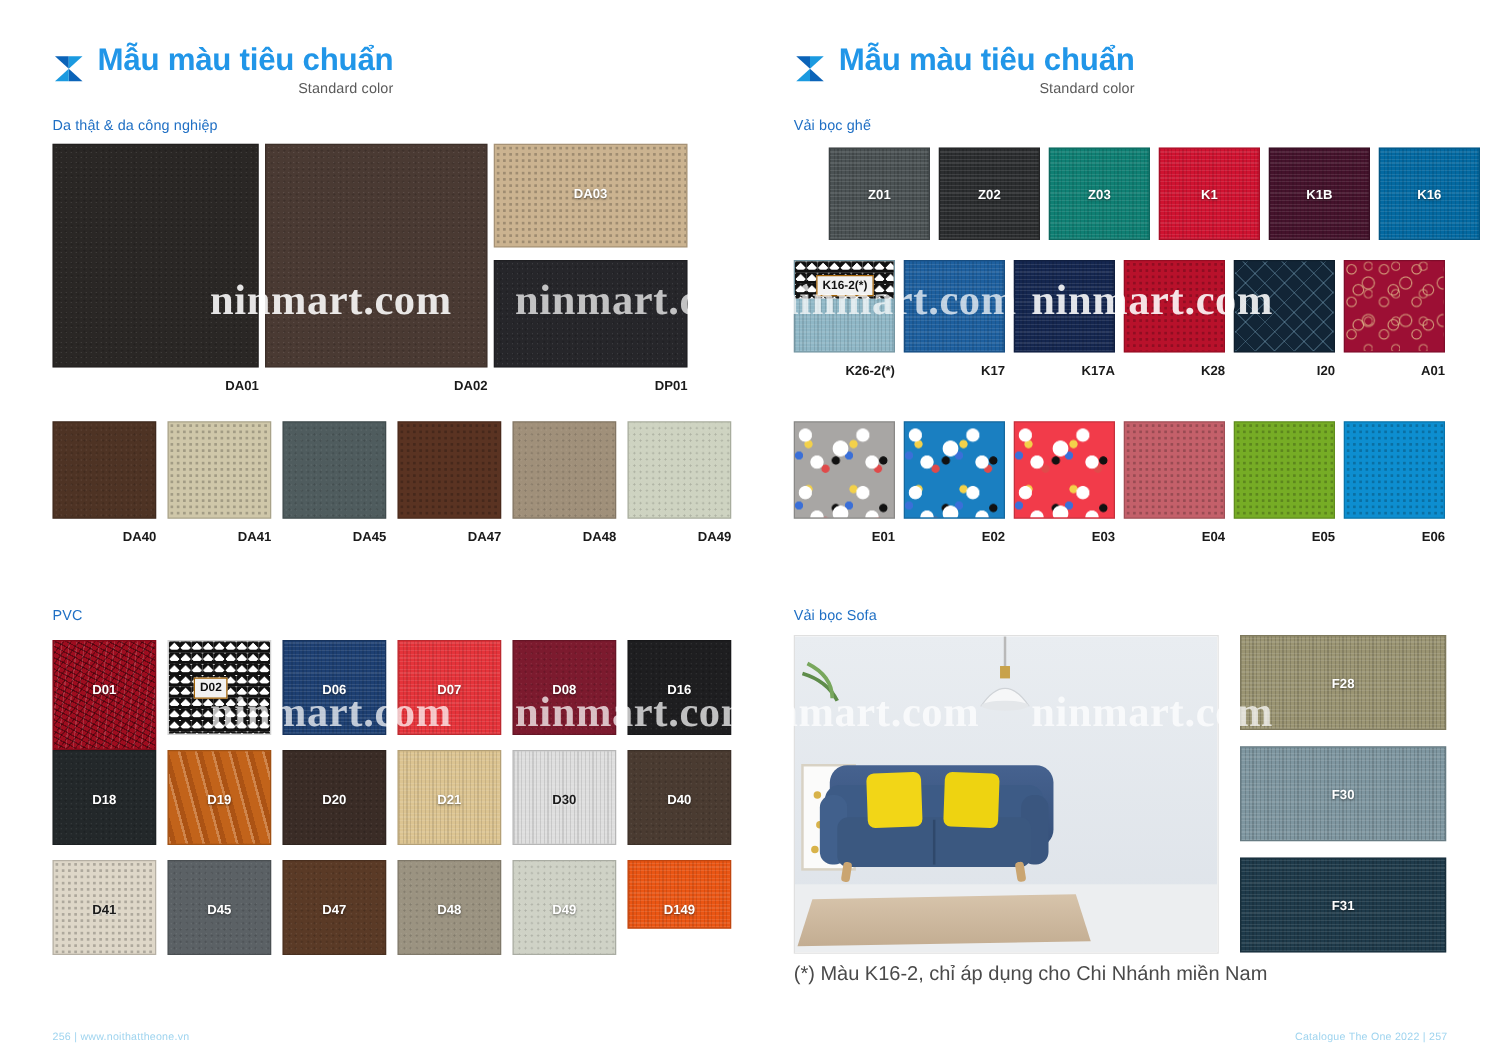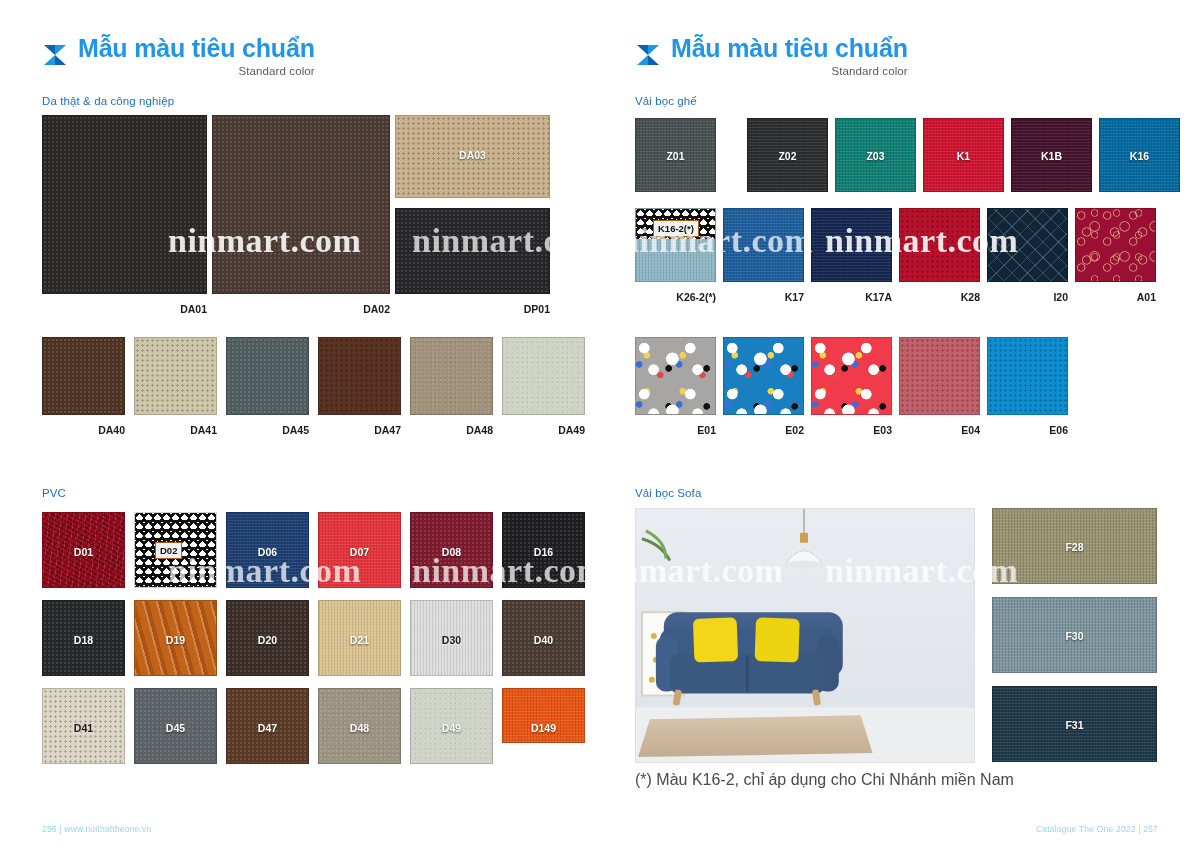--- a/index.html
+++ b/index.html
@@ -230,21 +230,21 @@
         <div class="cell" style="width:92px;">
           <div class="sw tx-grain" style="width:83px;height:78px;background-color:#ced3c1;"></div>
           <div class="cap-below" style="top:87px;width:83px;">DA49</div>
         </div>
       </div>
 
       <div class="sec-label" style="left:42px; top:487px;">PVC</div>
 
       <div class="swgrid" style="left:42px; top:512px;">
         <div class="cell" style="width:92px;">
-          <div class="sw tx-crinkle" style="width:83px;height:76px;background-color:#9e0d1f;padding-left:28px;">
+          <div class="sw tx-crinkle" style="width:83px;height:88px;background-color:#9e0d1f;padding-left:28px;">
             <div class="sw-cap" style="top:33px;">D01</div>
           </div>
         </div>
         <div class="cell" style="width:92px;">
           <div class="sw tx-hound" style="width:83px;height:76px;background-color:#ffffff;"></div>
           <div class="cap-box" style="left:21px;top:30px;">D02</div>
         </div>
         <div class="cell" style="width:92px;">
           <div class="sw tx-fabricline" style="width:83px;height:76px;background-color:#1d3f72;">
             <div class="sw-cap" style="top:33px;">D06</div>
@@ -356,21 +356,21 @@
         </div>
         <div class="hdr-txt">
           <div class="hdr-title">Mẫu màu tiêu chuẩn</div>
           <div class="hdr-sub">Standard color</div>
         </div>
       </div>
 
       <div class="sec-label" style="left:35px; top:95px;">Vải bọc ghế</div>
 
       <div class="swgrid" style="left:35px; top:118px;">
-        <div class="cell" style="width:112px;">
+        <div class="cell" style="width:88px;margin-left:28px;">
           <div class="sw tx-weave" style="width:81px;height:74px;background-color:#4a5153;">
             <div class="sw-cap" style="top:31px;">Z01</div>
           </div>
         </div>
         <div class="cell" style="width:88px;">
           <div class="sw tx-weave" style="width:81px;height:74px;background-color:#2b2d2f;">
             <div class="sw-cap" style="top:31px;">Z02</div>
           </div>
         </div>
         <div class="cell" style="width:88px;">
@@ -435,20 +435,24 @@
           <div class="sw tx-confetti" style="width:81px;height:78px;background-color:#1a7fc1;"></div>
           <div class="cap-below" style="top:87px;width:81px;">E02</div>
         </div>
         <div class="cell" style="width:88px;">
           <div class="sw tx-confetti" style="width:81px;height:78px;background-color:#f23b4a;"></div>
           <div class="cap-below" style="top:87px;width:81px;">E03</div>
         </div>
         <div class="cell" style="width:88px;">
           <div class="sw tx-dots" style="width:81px;height:78px;background-color:#c4606a;"></div>
           <div class="cap-below" style="top:87px;width:81px;">E04</div>
+        </div>
+        <div class="cell" style="width:88px;">
+          <div class="sw tx-dots" style="width:81px;height:78px;background-color:#76ac25;"></div>
+          <div class="cap-below" style="top:87px;width:81px;">E05</div>
         </div>
         <div class="cell" style="width:88px;">
           <div class="sw tx-dots" style="width:81px;height:78px;background-color:#0d8ed0;"></div>
           <div class="cap-below" style="top:87px;width:81px;">E06</div>
         </div>
       </div>
 
       <div class="sec-label" style="left:35px; top:487px;">Vải bọc Sofa</div>
 
       <div class="photo" style="left:35px; top:508px; width:340px; height:255px;">

